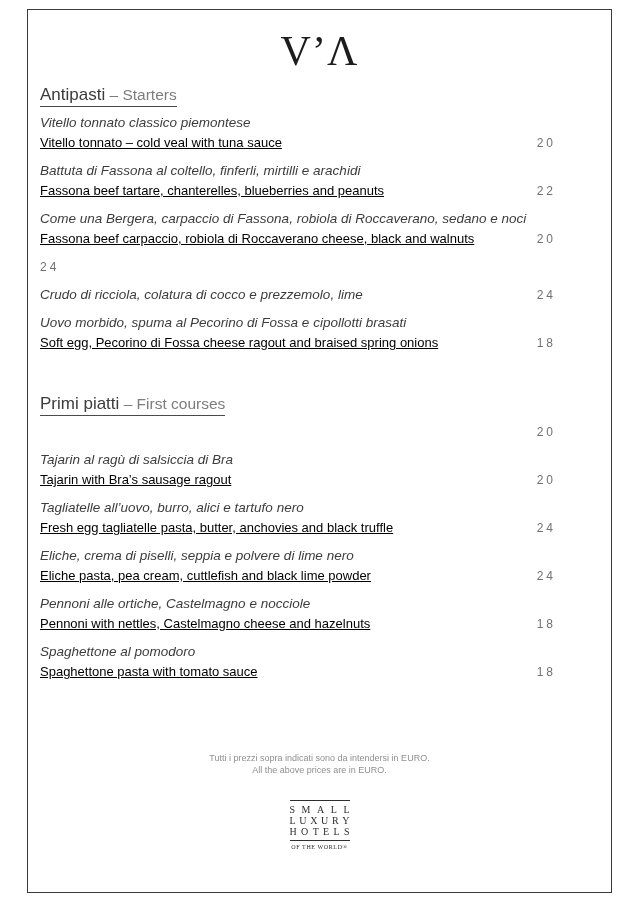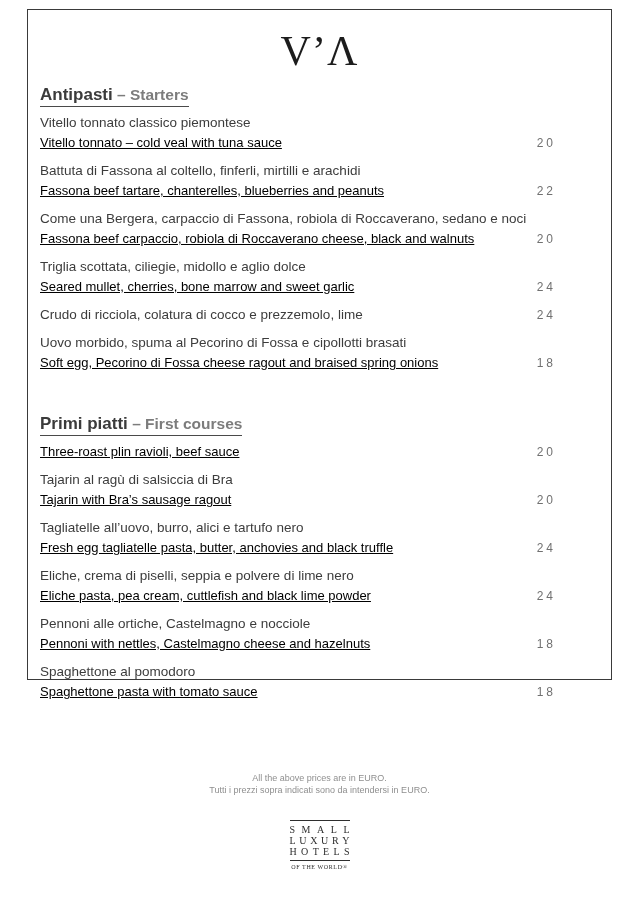--- a/index.html
+++ b/index.html
@@ -13,41 +13,41 @@
     position: relative;
     overflow: hidden;
     font-family: "Liberation Sans", sans-serif;
     -webkit-font-smoothing: antialiased;
   }
   .page {
     position: absolute;
     left: 27px;
     top: 9px;
     width: 585px;
-    height: 671px;
+    height: 884px;
     border: 1px solid #3a3a3a;
     box-sizing: border-box;
     padding: 0 12px;
     background: #ffffff;
   }
   .logo {
     text-align: center;
     font-family: "Liberation Serif", serif;
     font-size: 42px;
     font-weight: 400;
     color: #1c1c1c;
     margin-top: 18px;
     line-height: 46px;
     letter-spacing: 1px;
   }
   .menu-sections { margin-top: 8px; }
   .menu-section + .menu-section { margin-top: 38px; }
   .section-title {
     margin: 0 0 6px 0;
-    font-weight: 700;
+    font-weight: 400;
     display: inline-block;
     border-bottom: 1px solid #4a4a4a;
     padding-bottom: 1px;
     line-height: 20px;
   }
   .title-main {
     font-size: 17px;
     color: #3b3b3b;
   }
   .title-sub {
@@ -58,20 +58,21 @@
     display: flex;
     align-items: flex-end;
     margin-bottom: 8px;
     padding-right: 46px;
   }
   .item-text { flex: 1 1 auto; min-width: 0; }
   .item-name {
     font-size: 13.5px;
     line-height: 20px;
     color: #3c3c3c;
+    font-style: italic;
   }
   .item-desc {
     font-size: 13px;
     line-height: 20px;
     color: #000000;
     text-decoration: underline;
   }
   .item-price {
     flex: 0 0 auto;
     font-size: 12px;
@@ -136,40 +137,35 @@
             <div class="item-desc">Fassona beef tartare, chanterelles, blueberries and peanuts</div>
           </div>
           <div class="item-price">22</div>
         </div><div class="menu-item">
           <div class="item-text">
             <div class="item-name">Come una Bergera, carpaccio di Fassona, robiola di Roccaverano, sedano e noci</div>
             <div class="item-desc">Fassona beef carpaccio, robiola di Roccaverano cheese, black and walnuts</div>
           </div>
           <div class="item-price">20</div>
         </div><div class="menu-item">
-          <div class="item-text">
-            <div class="item-name">Triglia scottata, ciliegie, midollo e aglio dolce</div>
-            <div class="item-desc">Seared mullet, cherries, bone marrow and sweet garlic</div>
-          </div>
           <div class="item-price">24</div>
         </div><div class="menu-item">
           <div class="item-text">
             <div class="item-name">Crudo di ricciola, colatura di cocco e prezzemolo, lime</div>
           </div>
           <div class="item-price">24</div>
         </div><div class="menu-item">
           <div class="item-text">
             <div class="item-name">Uovo morbido, spuma al Pecorino di Fossa e cipollotti brasati</div>
             <div class="item-desc">Soft egg, Pecorino di Fossa cheese ragout and braised spring onions</div>
           </div>
           <div class="item-price">18</div>
         </div></section>
       <section class="menu-section"><h2 class="section-title"><span class="title-main">Primi piatti</span><span class="title-sub"> – First courses</span></h2><div class="menu-item">
           <div class="item-text">
-            <div class="item-desc">Three-roast plin ravioli, beef sauce</div>
           </div>
           <div class="item-price">20</div>
         </div><div class="menu-item">
           <div class="item-text">
             <div class="item-name">Tajarin al ragù di salsiccia di Bra</div>
             <div class="item-desc">Tajarin with Bra’s sausage ragout</div>
           </div>
           <div class="item-price">20</div>
         </div><div class="menu-item">
           <div class="item-text">
@@ -192,22 +188,22 @@
         </div><div class="menu-item">
           <div class="item-text">
             <div class="item-name">Spaghettone al pomodoro</div>
             <div class="item-desc">Spaghettone pasta with tomato sauce</div>
           </div>
           <div class="item-price">18</div>
         </div></section>
     </div>
 
   <div class="footer-notes">
+    <div class="footer-note">Tutti i prezzi sopra indicati sono da intendersi in EURO.</div>
     <div class="footer-note">All the above prices are in EURO.</div>
-    <div class="footer-note">Tutti i prezzi sopra indicati sono da intendersi in EURO.</div>
   </div>
 
   <div class="slh-badge">
     <div class="slh-words">
         <div class="slh-word">
           <span>S</span>
           <span>M</span>
           <span>A</span>
           <span>L</span>
           <span>L</span>

